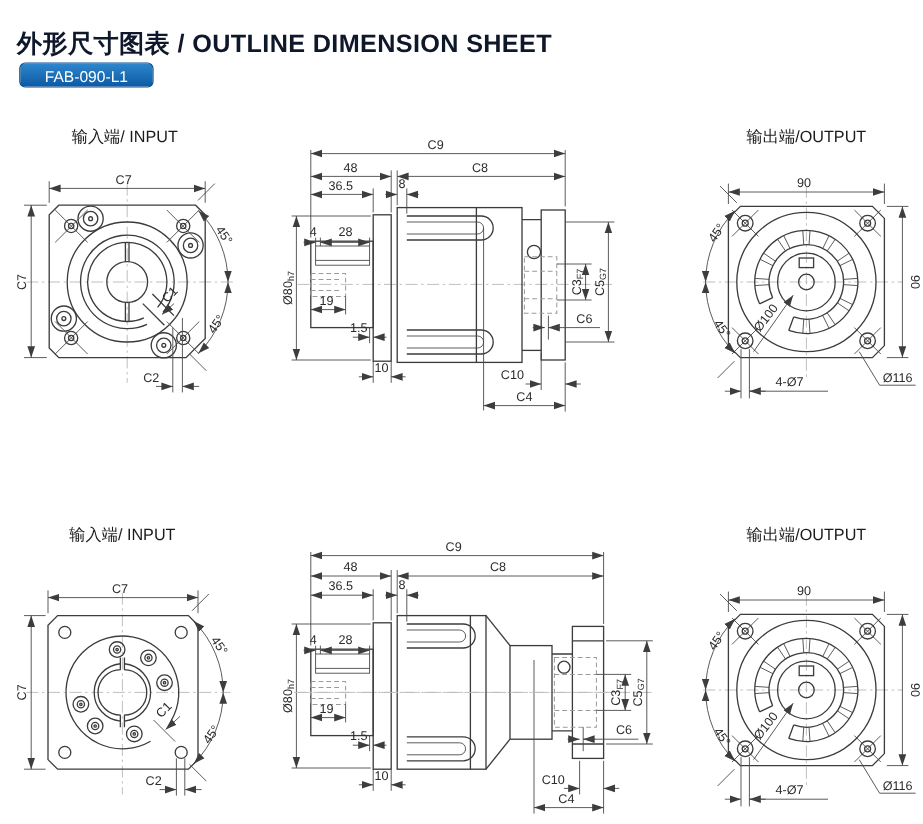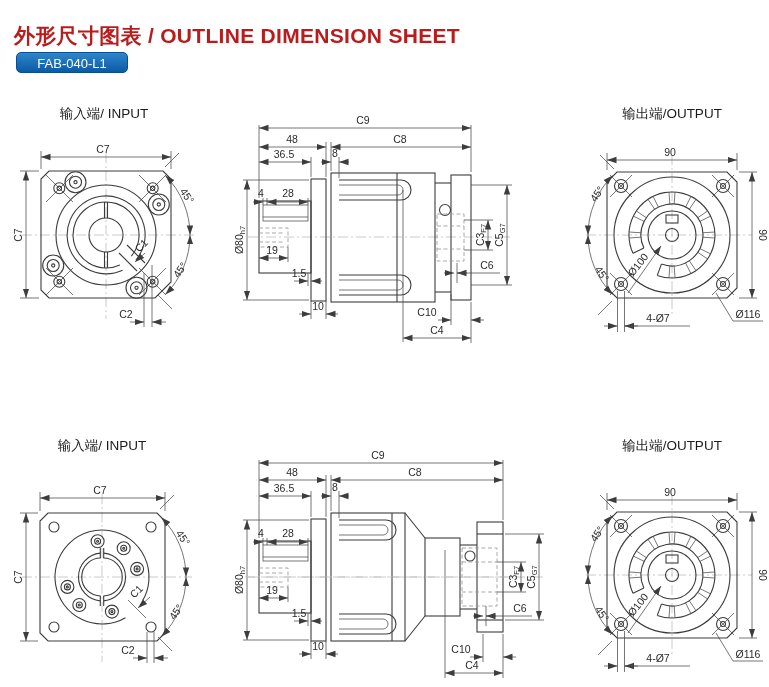--- a/index.html
+++ b/index.html
@@ -1,19 +1,19 @@
 <!DOCTYPE html>
 <html><head>
 <meta charset="utf-8">
 <style>
   html,body{margin:0;padding:0;background:#ffffff;}
   .page{position:relative;width:769px;height:687px;background:#fff;overflow:hidden;
         font-family:"Liberation Sans",sans-serif;}
   .title{position:absolute;left:14px;top:8px;font-size:21px;font-weight:bold;
-         color:#b91c1c;letter-spacing:.3px;white-space:nowrap;}
+         color:#0f172a;letter-spacing:.3px;white-space:nowrap;}
   .badge{position:absolute;left:16px;width:112px;height:21px;line-height:21px;
          text-align:center;color:#fff;font-size:13px;border-radius:5px;
          background:linear-gradient(#2e86cb,#0c5aa5);border:1px solid #0a4e92;
          box-sizing:border-box;}
   .badge.b1{top:52px}
   .badge.b2{top:382px}
   svg{position:absolute;left:0;}
   svg.row1{top:95px}
   svg.row2{top:430px}
   .ol{stroke:#3c3c3c;stroke-width:1.1;fill:none;stroke-linejoin:miter;stroke-linecap:butt}
@@ -135,21 +135,21 @@
         <line class="ae" x1="604" y1="231" x2="617.5" y2="231"></line>
         <line class="ae" x1="638" y1="231" x2="624.5" y2="231"></line>
         <line class="tl" x1="624.5" y1="231" x2="690" y2="231"></line>
 
         <path class="tl" d="M716,198 L733,226 H763"></path>
       </g>
     </defs>
   </svg>
 
   <h1 class="title">外形尺寸图表 / OUTLINE DIMENSION SHEET</h1>
-  <div class="badge b1">FAB-040-L1</div>
+  <div class="badge b1">FAB-090-L1</div>
 
   <svg class="row1" width="769" height="270" viewBox="0 0 769 270">
 
     <text class="vl" x="104" y="23">输入端/ INPUT</text>
     <text class="vl" x="672" y="23">输出端/OUTPUT</text>
 
     <g>
       <line class="cl" x1="22" y1="140" x2="196" y2="140"></line>
       <line class="cl" x1="106" y1="58" x2="106" y2="224"></line>
       <path class="ol" d="M49,76 H163 L171,84 V187 L155,203 H49 L41,195 V84 Z"></path>

